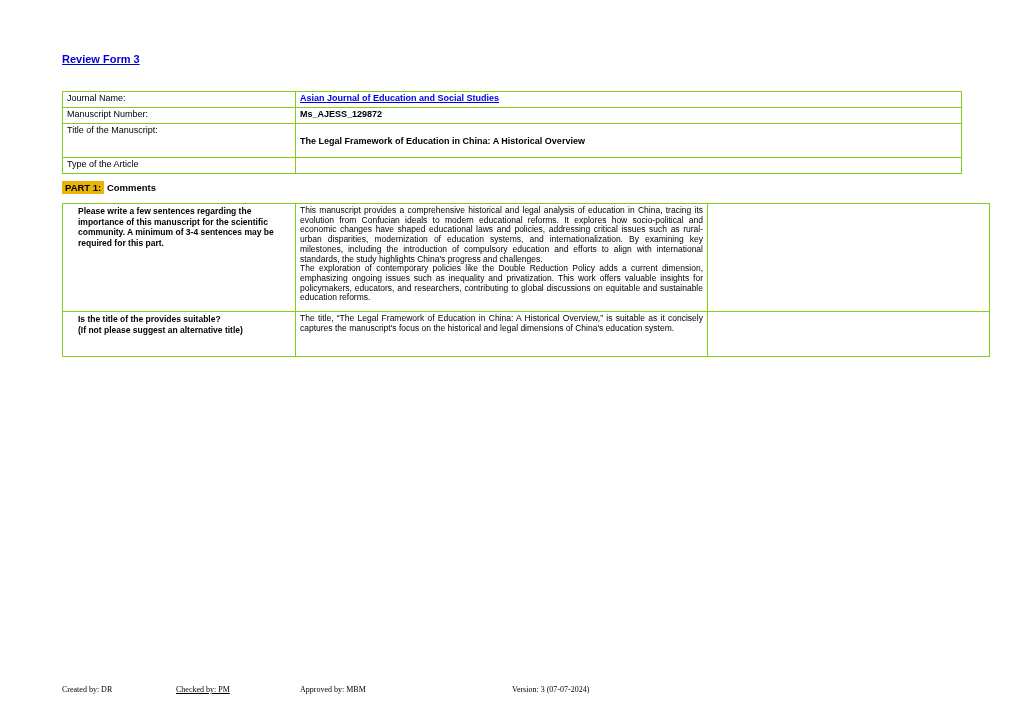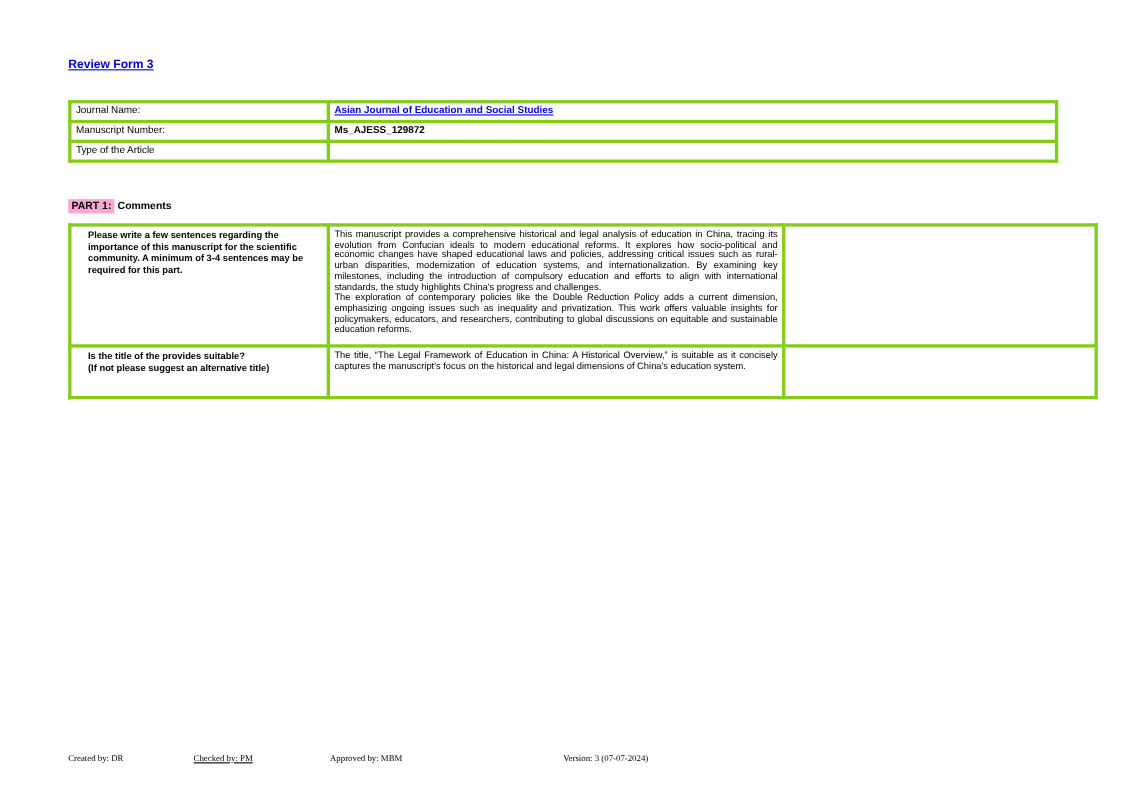--- a/index.html
+++ b/index.html
@@ -13,42 +13,42 @@
   }
   .page { position: absolute; top: 0; left: 0; width: 852px; height: 724px; }
 
   .doc-title {
     position: absolute; left: 62px; top: 53px;
     font-size: 11px; font-weight: bold;
     color: #0000d4; text-decoration: underline;
   }
 
   table { border-collapse: collapse; table-layout: fixed; }
-  td { border: 3px solid #84cc16; vertical-align: top; }
+  td { border: 1px solid #84cc16; vertical-align: top; }
 
   .bold { font-weight: bold; }
   .italic { font-style: italic; }
 
   
   .meta-table { position: absolute; left: 62px; top: 91px; width: 900px; }
   .meta-table td {
     font-size: 9px; line-height: 11px;
     padding: 1px 4px; height: 13px;
   }
   .meta-label { width: 224px; }
   .link {
     color: #0000e8; font-weight: bold;
     text-decoration: underline; cursor: pointer;
   }
   .row-title td { height: 31px; }
   .title-value { margin-top: 11px; }
 
   
   .part-heading { position: absolute; left: 62px; top: 182px; font-size: 9.5px; }
-  .highlight { background: #f9a8d4; padding: 1px 3px; }
+  .highlight { background: #eab308; padding: 1px 3px; }
 
   
   .comments-table { position: absolute; left: 62px; top: 203px; width: 900px; }
   .comments-table td {
     font-size: 8.5px; line-height: 9.7px;
     padding: 2px 4px;
   }
   .q-col { width: 224px; }
   .c-col { width: 403px; }
   .f-col { width: 273px; line-height: 10.5px; }
@@ -80,20 +80,26 @@
     <tbody>
       <tr>
         <td class="meta-label">Journal Name:</td>
         <td class="meta-value">
           <span class="link">Asian Journal of Education and Social Studies</span>
         </td>
       </tr>
       <tr>
         <td class="meta-label">Manuscript Number:</td>
         <td class="meta-value bold">Ms_AJESS_129872</td>
+      </tr>
+      <tr class="row-title">
+        <td class="meta-label">Title of the Manuscript:</td>
+        <td class="meta-value">
+          <div class="title-value bold">The Legal Framework of Education in China: A Historical Overview</div>
+        </td>
       </tr>
       <tr>
         <td class="meta-label">Type of the Article</td>
         <td class="meta-value"></td>
       </tr>
     </tbody>
   </table>
 
   <div class="part-heading">
     <span class="highlight bold">PART 1:</span>

